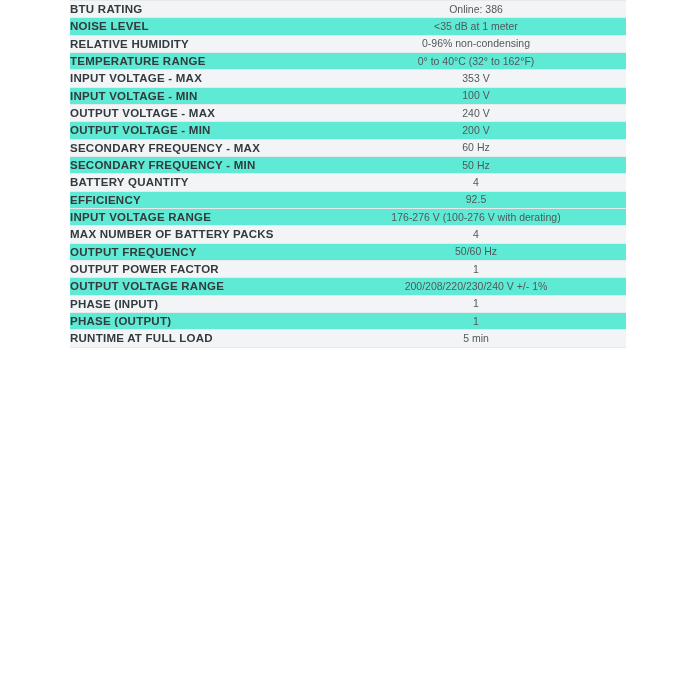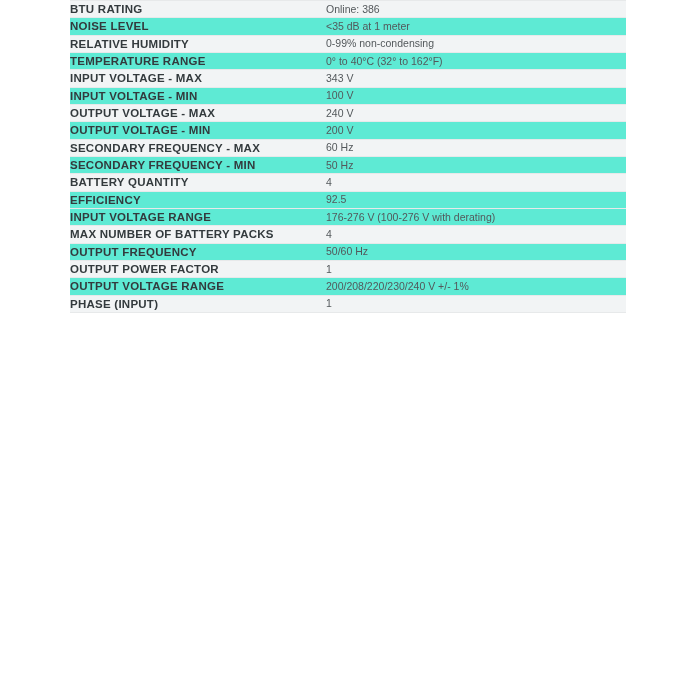--- a/index.html
+++ b/index.html
@@ -65,20 +65,21 @@
   }
 
   td.spec-value {
     width: 300px;
     padding: 11px 12px 11px 14px;
     font-size: 10.5px;
     font-weight: normal;
     line-height: 1.42;
     color: #53585b;
     word-wrap: break-word;
+    text-align: center;
   }
 
   
   tr.last-row td.spec-label {
     padding-top: 12px;
     padding-bottom: 12px;
   }
 </style>
 </head>
 <body>
@@ -90,29 +91,29 @@
           <tr class="stripe">
             <td class="spec-label">BTU Rating</td>
             <td class="spec-value">Online: 386</td>
           </tr>
           <tr>
             <td class="spec-label">Noise Level</td>
             <td class="spec-value">&lt;35 dB at 1 meter</td>
           </tr>
           <tr class="stripe">
             <td class="spec-label">Relative Humidity</td>
-            <td class="spec-value">0-99% non-condensing</td>
+            <td class="spec-value">0-96% non-condensing</td>
           </tr>
           <tr>
             <td class="spec-label">Temperature Range</td>
             <td class="spec-value">0° to 40°C (32° to 162°F)</td>
           </tr>
           <tr class="stripe">
             <td class="spec-label">Input Voltage - Max</td>
-            <td class="spec-value">343 V</td>
+            <td class="spec-value">353 V</td>
           </tr>
           <tr>
             <td class="spec-label">Input Voltage - Min</td>
             <td class="spec-value">100 V</td>
           </tr>
           <tr class="stripe">
             <td class="spec-label">Output Voltage - Max</td>
             <td class="spec-value">240 V</td>
           </tr>
           <tr>
@@ -152,16 +153,24 @@
             <td class="spec-value">1</td>
           </tr>
           <tr>
             <td class="spec-label">Output Voltage Range</td>
             <td class="spec-value">200/208/220/230/240 V +/- 1%</td>
           </tr>
           <tr class="stripe">
             <td class="spec-label">Phase (Input)</td>
             <td class="spec-value">1</td>
           </tr>
+          <tr>
+            <td class="spec-label">Phase (Output)</td>
+            <td class="spec-value">1</td>
+          </tr>
+          <tr class="stripe">
+            <td class="spec-label">Runtime at Full Load</td>
+            <td class="spec-value">5 min</td>
+          </tr>
         </tbody>
     </table>
   </div>
 </div>
 
 </body></html>

